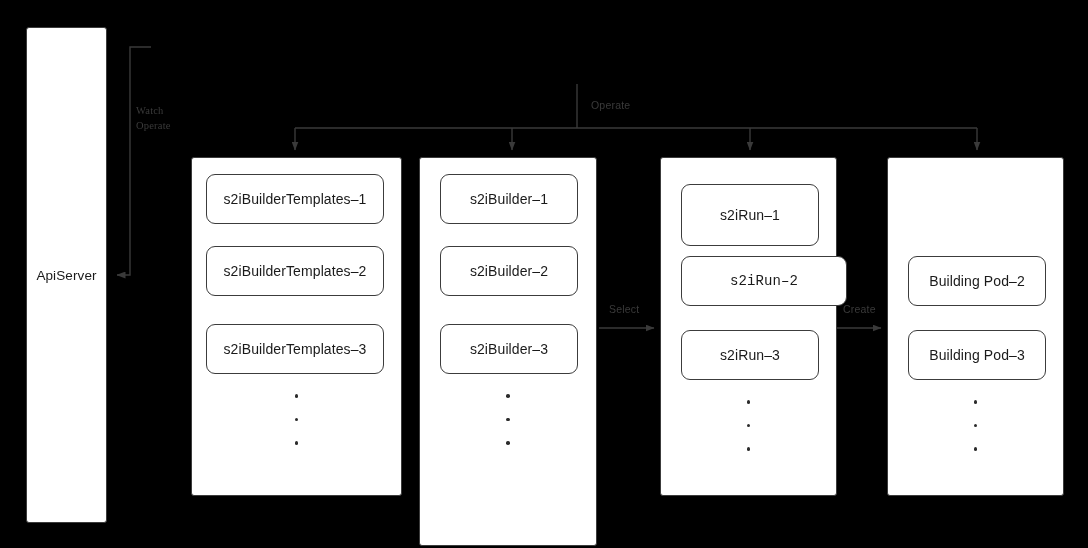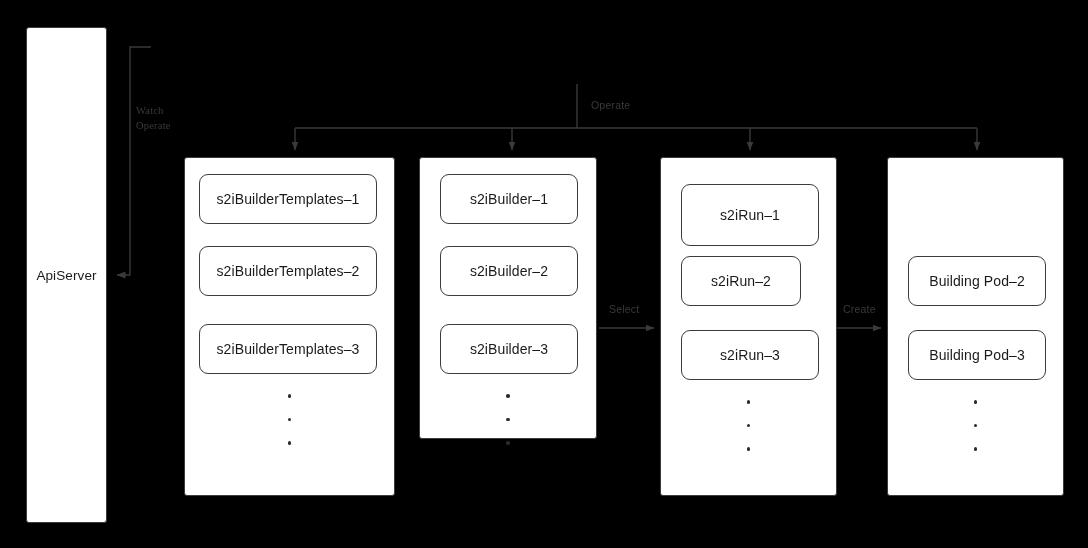--- a/index.html
+++ b/index.html
@@ -151,59 +151,59 @@
 
   <div class="edge-label" style="left:609px; top:303px;">Select</div>
 
   <div class="edge-label" style="left:843px; top:303px;">Create</div>
 
   <div class="box apiserver" style="left:26px; top:27px; width:81px; height:496px;">
     <span class="apiserver-label">ApiServer</span>
   </div>
 
 
-  <div class="box outer-col" style="left:184px; top:157px; width:211px; height:339px;">
+  <div class="box outer-col" style="left:191px; top:157px; width:211px; height:339px;">
     <div class="item-box" style="left:14px; top:16px; width:178px; height:50px;">
       <span class="item-label">s2iBuilderTemplates–1</span>
     </div>
     <div class="item-box" style="left:14px; top:88px; width:178px; height:50px;">
       <span class="item-label">s2iBuilderTemplates–2</span>
     </div>
     <div class="item-box" style="left:14px; top:166px; width:178px; height:50px;">
       <span class="item-label">s2iBuilderTemplates–3</span>
     </div>
     <div class="dots" style="left:0; top:236px; width:209px;">
       <span class="dot"></span>
       <span class="dot"></span>
       <span class="dot"></span>
     </div>
   </div>
 
-  <div class="box outer-col" style="left:419px; top:157px; width:178px; height:282px;">
+  <div class="box outer-col" style="left:419px; top:157px; width:178px; height:389px;">
     <div class="item-box" style="left:20px; top:16px; width:138px; height:50px;">
       <span class="item-label">s2iBuilder–1</span>
     </div>
     <div class="item-box" style="left:20px; top:88px; width:138px; height:50px;">
       <span class="item-label">s2iBuilder–2</span>
     </div>
     <div class="item-box" style="left:20px; top:166px; width:138px; height:50px;text-align:right;">
       <span class="item-label">s2iBuilder–3</span>
     </div>
     <div class="dots" style="left:0; top:236px; width:176px;">
       <span class="dot"></span>
       <span class="dot"></span>
       <span class="dot"></span>
     </div>
   </div>
 
   <div class="box outer-col" style="left:660px; top:157px; width:177px; height:339px;">
     <div class="item-box" style="left:20px; top:26px; width:138px; height:62px;">
       <span class="item-label">s2iRun–1</span>
     </div>
-    <div class="item-box" style="left:20px; top:98px; width:120px; height:50px;">
+    <div class="item-box" style="left:20px; top:98px; width:166px; height:50px;font-family:Liberation Mono, monospace;">
       <span class="item-label">s2iRun–2</span>
     </div>
     <div class="item-box" style="left:20px; top:172px; width:138px; height:50px;">
       <span class="item-label">s2iRun–3</span>
     </div>
     <div class="dots" style="left:0; top:242px; width:175px;">
       <span class="dot"></span>
       <span class="dot"></span>
       <span class="dot"></span>
     </div>

